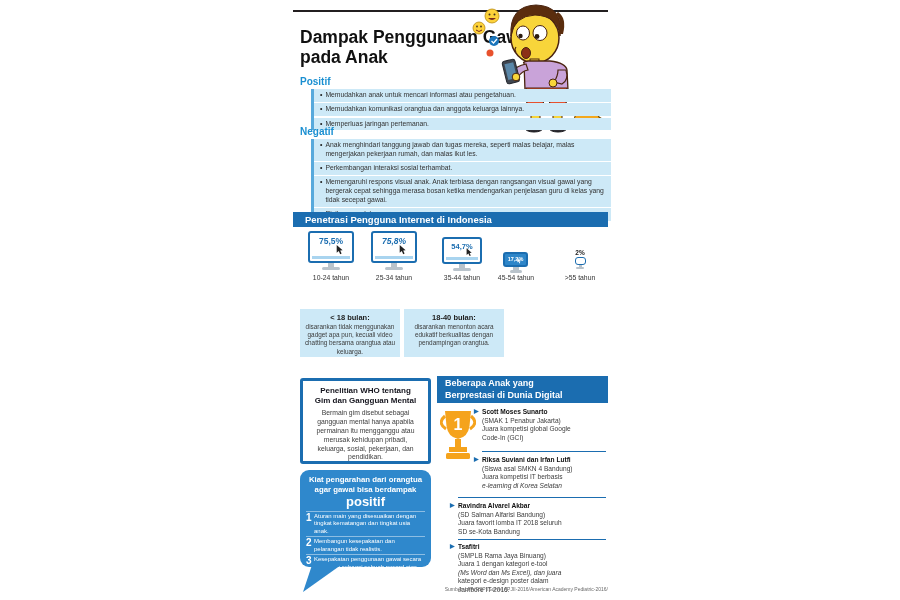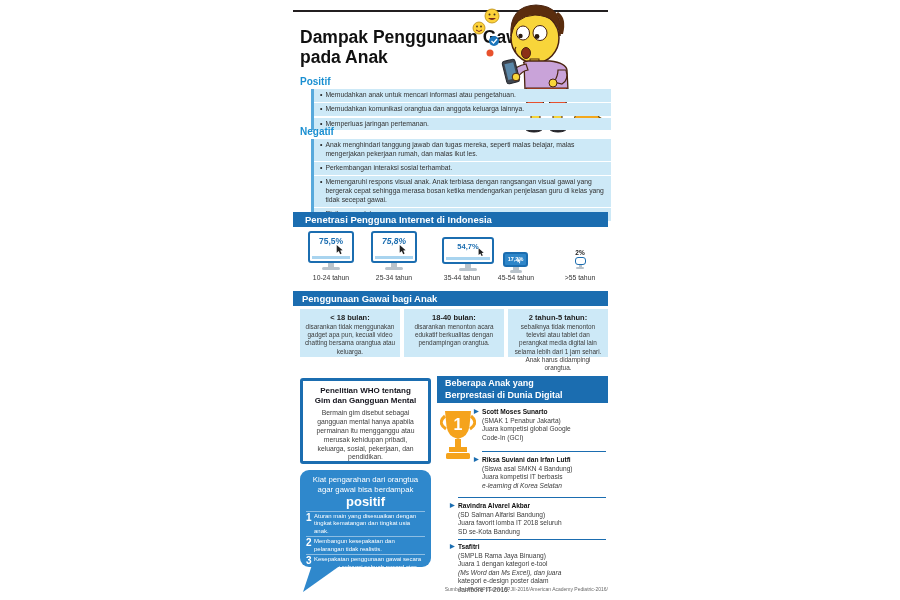--- a/index.html
+++ b/index.html
@@ -34,21 +34,21 @@
   
   .ahdr{left:437px;top:376px;width:171px;height:27px;background:#1b6db0;color:#fff;font-weight:bold;
         font-size:9px;line-height:1.3;padding:2px 0 0 8px;box-sizing:border-box;}
   .entry{width:128px;font-size:6.6px;line-height:1.3;color:#3c3c3c;}
   .entry .nm{font-weight:bold;color:#101010;position:relative;}
   .entry .nm .arw{position:absolute;left:-8px;top:0;color:#1b6db0;font-size:6px;}
   .sep{height:0;border-top:1.5px solid #1b6db0;}
   
   .bubble{left:300px;top:470px;width:131px;height:97px;background:#2f88cc;border-radius:9px;
           box-sizing:border-box;padding:5px 6px 4px 6px;color:#fff;}
-  .bubble .bt{font-size:7.8px;font-weight:normal;text-align:center;line-height:1.22;}
+  .bubble .bt{font-size:7.8px;font-weight:bold;text-align:center;line-height:1.22;}
   .bubble .bp{font-size:13px;font-weight:bold;text-align:center;line-height:1.05;margin:1px 0 2px 0;}
   .tip{display:flex;border-top:1px solid rgba(255,255,255,.45);padding:1px 0;}
   .tip:first-of-type{border-top:none;}
   .tip .tn{font-size:10px;font-weight:bold;width:8px;flex:none;line-height:1;}
   .tip .tx{font-size:6px;line-height:1.25;}
   .source{left:408px;top:586px;width:200px;text-align:right;font-size:5px;color:#6a6a6a;}
 </style>
 </head>
 <body>
 
@@ -174,21 +174,21 @@
       <div class="monval" style="font-size:8.5px;font-style:italic;">75,8%</div>
       <div class="monbar"></div>
       <svg class="cursor" style="right:9px;bottom:6px;width:7px;height:10px;" viewBox="0 0 10 14">
           <path d="M1,0 L1,11 L4,8.5 L6,13 L8,12 L6,7.8 L9.5,7.5 Z" fill="#222"></path>
         </svg>
     </div>
     <div class="neck"></div>
     <div class="basep"></div>
   </div>
   <div class="abs" style="left:442px;top:237px;">
-    <div class="monfrm" style="width:52px;height:27px;">
+    <div class="monfrm" style="width:40px;height:27px;">
       <div class="monval" style="font-size:7.5px;">54,7%</div>
       <div class="monbar"></div>
       <svg class="cursor" style="right:8px;bottom:5px;width:6px;height:9px;" viewBox="0 0 10 14">
           <path d="M1,0 L1,11 L4,8.5 L6,13 L8,12 L6,7.8 L9.5,7.5 Z" fill="#222"></path>
         </svg>
     </div>
     <div class="neck"></div>
     <div class="basep"></div>
   </div>
   <div class="abs" style="left:503px;top:252px;">
@@ -206,32 +206,27 @@
     <div class="monfrm" style="width:11px;height:8px;border-width:1.5px;margin:1px auto 0;"></div>
     <div class="neck" style="height:2px;width:3px;"></div>
     <div class="basep" style="width:8px;height:2px;"></div>
   </div>
   <div class="abs monlabel" style="left:303px;top:274px;">10-24 tahun</div>
   <div class="abs monlabel" style="left:366px;top:274px;">25-34 tahun</div>
   <div class="abs monlabel" style="left:434px;top:274px;">35-44 tahun</div>
   <div class="abs monlabel" style="left:488px;top:274px;">45-54 tahun</div>
   <div class="abs monlabel" style="left:552px;top:274px;">&gt;55 tahun</div>
 
-  <div class="abs hbar" style="top:291px;">Penggunaan Gawai bagi Anak</div>
   <div class="abs ubox" style="left:300px;">
     <div class="ut">&lt; 18 bulan:</div>
     <div class="ub">disarankan tidak menggunakan gadget apa pun, kecuali video chatting bersama orangtua atau keluarga.</div>
   </div>
   <div class="abs ubox" style="left:404px;">
     <div class="ut">18-40 bulan:</div>
     <div class="ub">disarankan menonton acara edukatif berkualitas dengan pendampingan orangtua.</div>
-  </div>
-  <div class="abs ubox" style="left:508px;">
-    <div class="ut">2 tahun-5 tahun:</div>
-    <div class="ub">sebaiknya tidak menonton televisi atau tablet dan perangkat media digital lain selama lebih dari 1 jam sehari. Anak harus didampingi orangtua.</div>
   </div>
 
   <div class="abs whobox">
     <div class="wt">
       <div>Penelitian WHO tentang</div>
       <div>Gim dan Gangguan Mental</div>
     </div>
     <div class="wb">Bermain gim disebut sebagai gangguan mental hanya apabila permainan itu mengganggu atau merusak kehidupan pribadi, keluarga, sosial, pekerjaan, dan pendidikan.</div>
   </div>
 

